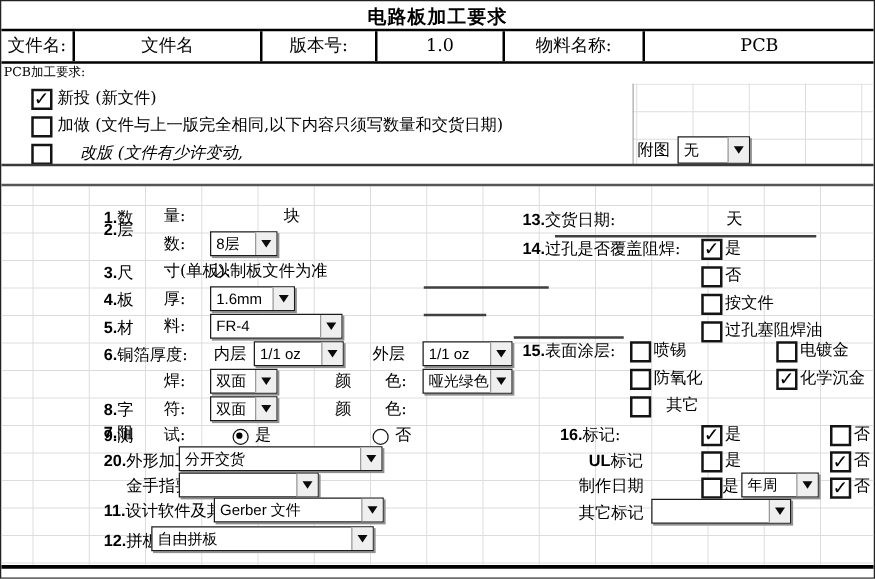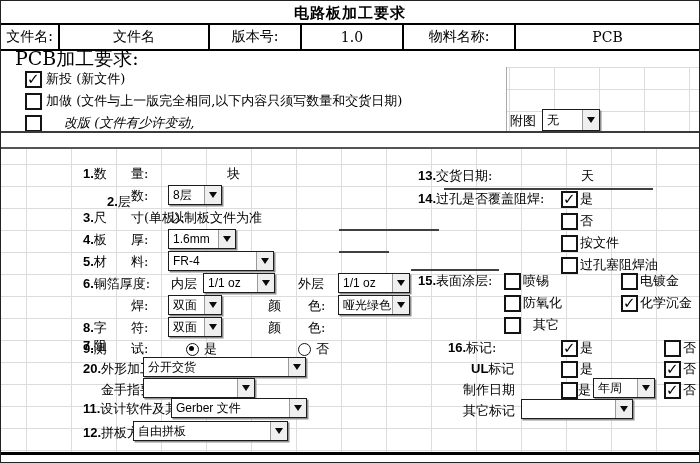--- a/index.html
+++ b/index.html
@@ -58,21 +58,21 @@
 
   <div class="hdr">
     <div class="cell" style="width:57px;">文件名:</div>
     <div class="cell" style="width:148px;">文件名</div>
     <div class="cell" style="width:90px;">版本号:</div>
     <div class="cell" style="width:100px;">1.0</div>
     <div class="cell" style="width:110px;">物料名称:</div>
     <div class="cell" style="flex:1;">PCB</div>
   </div>
 
-  <div class="lbl" style="left:14px;top:49px;font-size:19px;">PCB加工要求:</div>
+  <div class="lbl" style="left:2px;top:49px;font-size:10px;">PCB加工要求:</div>
 
   <span class="cb on" style="left:24px;top:70px;"></span>
   <div class="lbl" style="left:45px;top:69px;">新投 (新文件)</div>
 
   <span class="cb" style="left:24px;top:92px;"></span>
   <div class="lbl" style="left:45px;top:91px;">加做 (文件与上一版完全相同,以下内容只须写数量和交货日期)</div>
 
   <span class="cb" style="left:24px;top:114px;"></span>
   <div class="lbl" style="left:63px;top:113px;font-style:italic;">改版 (文件有少许变动,</div>
 
@@ -84,21 +84,21 @@
   </div>
 
   <div class="hline" style="left:0;top:130px;width:698px;height:2px;"></div>
   <div class="hline" style="left:0;top:146px;width:698px;height:2px;background:#555;"></div>
   <div class="hline" style="left:0;top:451px;width:698px;height:3px;background:#000;"></div>
 
   <div class="lbl" style="left:82px;top:164px;"><span class="n">1.</span><span class="s">数</span></div>
   <div class="lbl" style="left:130px;top:164px;">量:</div>
   <div class="lbl" style="left:226px;top:164px;">块</div>
 
-  <div class="lbl" style="left:82px;top:192px;margin-left:24px;"><span class="n">2.</span><span class="s">层</span></div>
+  <div class="lbl" style="left:82px;top:174px;"><span class="n">2.</span><span class="s">层</span></div>
   <div class="lbl" style="left:130px;top:186px;">数:</div>
   <div class="dd" style="left:167px;top:184px;width:54px;">
     <span>8层</span>
     <span class="arrow"></span>
   </div>
 
   <div class="lbl" style="left:82px;top:208px;"><span class="n">3.</span><span class="s">尺</span></div>
   <div class="lbl" style="left:130px;top:208px;">寸(单板):</div>
   <div class="lbl" style="left:170px;top:208px;">以制板文件为准</div>
   <div class="dline" style="left:338px;top:228px;width:100px;"></div>
@@ -170,21 +170,21 @@
     <span class="arrow"></span>
   </div>
 
   <div class="lbl" style="left:82px;top:399px;"><span class="n">11.</span><span class="s">设计软件及其版本:</span></div>
   <div class="dd" style="left:170px;top:397px;width:136px;">
     <span>Gerber 文件</span>
     <span class="arrow"></span>
   </div>
 
   <div class="lbl" style="left:82px;top:423px;"><span class="n">12.</span><span class="s">拼板方式:</span></div>
-  <div class="dd" style="left:132px;top:420px;width:155px;">
+  <div class="dd" style="left:120px;top:420px;width:178px;">
     <span>自由拼板</span>
     <span class="arrow"></span>
   </div>
 
   <div class="lbl" style="left:417px;top:166px;"><span class="n">13.</span><span class="s">交货日期:</span></div>
   <div class="lbl" style="left:580px;top:166px;">天</div>
   <div class="dline" style="left:443px;top:187px;width:209px;"></div>
 
   <div class="lbl" style="left:417px;top:189px;"><span class="n">14.</span><span class="s">过孔是否覆盖阻焊:</span></div>
   <span class="cb on" style="left:560px;top:190px;"></span>

